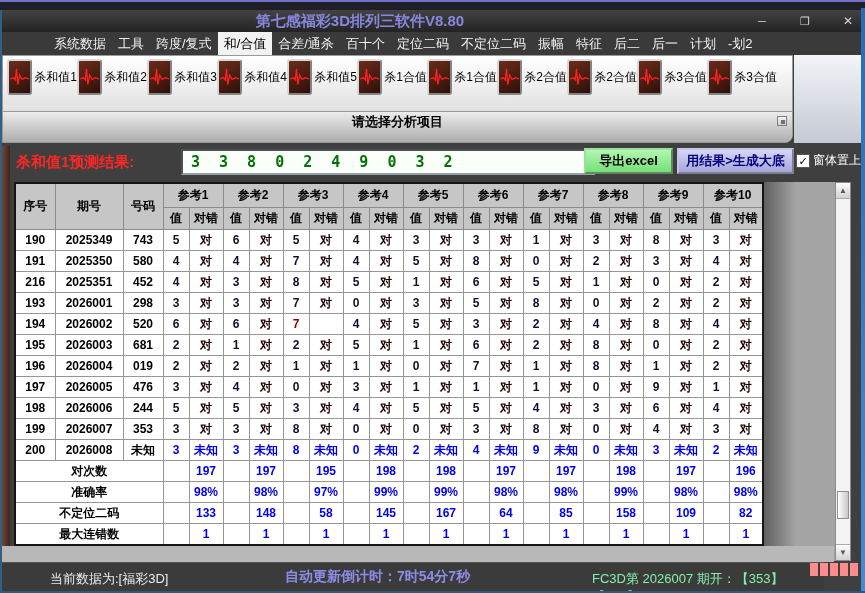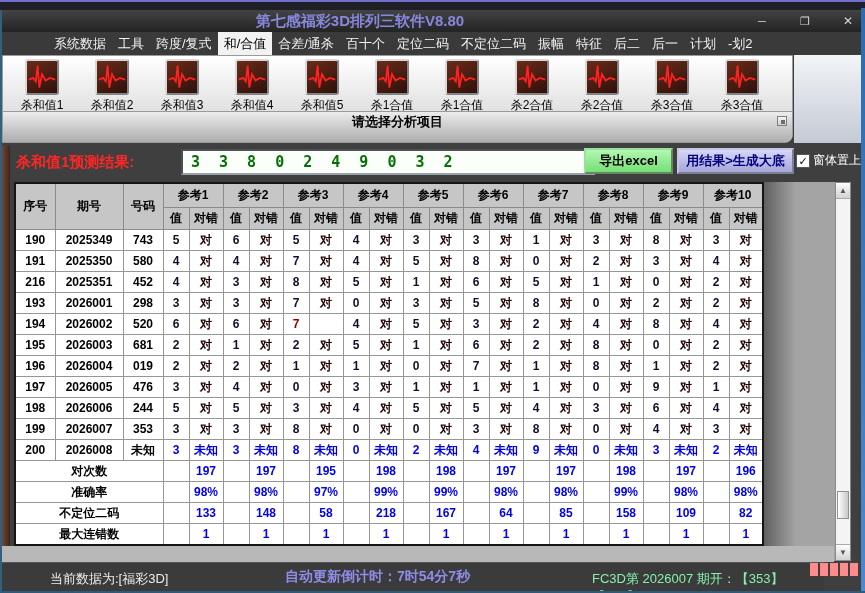--- a/index.html
+++ b/index.html
@@ -16,21 +16,21 @@
   .winbtn{position:absolute;top:3px;width:24px;height:16px;color:#d6d6d6;font-size:11px;text-align:center;line-height:16px;cursor:default;}
   .winbtn.min{left:750px;} .winbtn.max{left:793px;} .winbtn.close{left:836px;font-size:12px;}
   
   .menubar{position:absolute;left:0;top:32px;right:0;height:23px;background:#3a3a3a;display:flex;align-items:center;padding-left:48px;box-sizing:border-box;}
   .menu-item{color:#f2f2f2;font-size:13px;padding:3px 6px;white-space:nowrap;}
   .menu-item.active{background:#f2f2f2;color:#000;}
   
   .toolbar{position:absolute;left:2px;top:55px;width:791px;height:88px;background:linear-gradient(#ffffff,#d0d0d0);
            border:1px solid #9a9a9a;border-radius:0 0 8px 0;box-sizing:border-box;}
   .tb-row{display:flex;padding:3px 0 0 4px;}
-  .tb-btn{width:70px;display:flex;flex-direction:column;align-items:center;gap:2px;cursor:default;}
+  .tb-btn{width:70px;display:flex;align-items:center;gap:2px;cursor:default;}
   .tb-icon{width:34px;height:36px;background:linear-gradient(150deg,#6a2c1a,#2e100a);border:2px outset #d8d8d8;border-radius:3px;box-sizing:border-box;}
   .tb-icon svg{display:block;width:100%;height:100%;}
   .tb-label{font-size:12px;color:#000;white-space:nowrap;}
   .tb-caption{position:absolute;left:0;bottom:0;width:100%;height:31px;background:linear-gradient(#ececec,#adadad);
               border-top:1px solid #999;text-align:center;font-weight:bold;font-size:13px;line-height:19px;color:#000;border-radius:0 0 8px 0;box-sizing:border-box;}
   .tb-corner{position:absolute;right:5px;top:4px;width:10px;height:10px;border:1px solid #808080;background:linear-gradient(#f4f4f4,#cfcfcf);box-sizing:border-box;}
   .tb-corner::after{content:"";position:absolute;right:1px;bottom:1px;width:4px;height:4px;background:#707070;}
   .toolbar-side{position:absolute;left:794px;top:55px;width:67px;height:88px;background:linear-gradient(#f2f4f8,#c4cad4);}
   
   .left-strip{position:absolute;left:2px;top:146px;width:8px;height:414px;background:linear-gradient(90deg,#6b4a3b,#402318);}
@@ -605,21 +605,21 @@
         </tr>
         <tr>
           <td class="slabel" colspan="3">不定位二码</td>
           <td class="sgap"></td>
           <td class="sval">133</td>
           <td class="sgap"></td>
           <td class="sval">148</td>
           <td class="sgap"></td>
           <td class="sval">58</td>
           <td class="sgap"></td>
-          <td class="sval">218</td>
+          <td class="sval">145</td>
           <td class="sgap"></td>
           <td class="sval">167</td>
           <td class="sgap"></td>
           <td class="sval">64</td>
           <td class="sgap"></td>
           <td class="sval">85</td>
           <td class="sgap"></td>
           <td class="sval">158</td>
           <td class="sgap"></td>
           <td class="sval">109</td>

